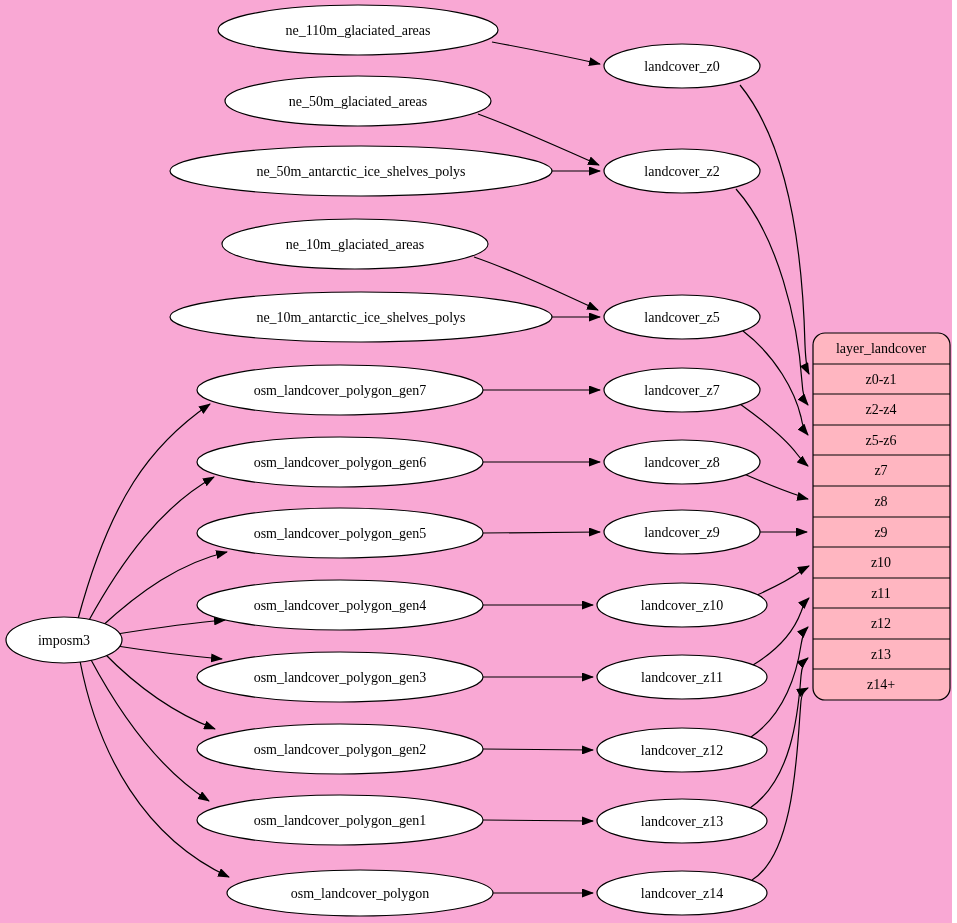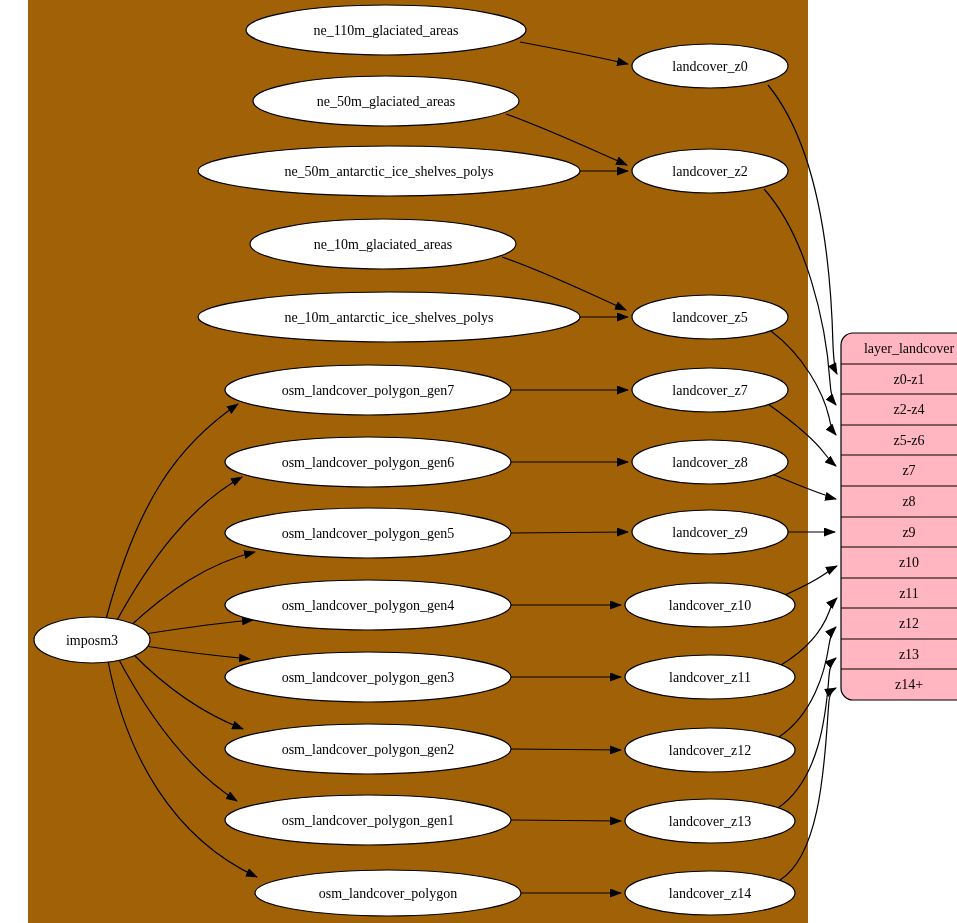--- a/index.html
+++ b/index.html
@@ -1,16 +1,16 @@
 <!DOCTYPE html>
 <html><head>
 <meta charset="utf-8">
 <style>
   html, body { margin: 0; padding: 0; background: #ffffff; }
-  .stage { width: 780px; height: 923px; position: relative; background: #a16207; margin-left: 28px; }
+  .stage { width: 952px; height: 923px; position: relative; background: #f9a8d4; }
   svg { display: block; }
   text {
     font-family: "Liberation Serif", "DejaVu Serif", serif;
     font-size: 14px;
     fill: #000000;
   }
   .node-label { text-anchor: middle; }
   ellipse { fill: #ffffff; stroke: #000000; stroke-width: 1.2; }
   .edge { fill: none; stroke: #000000; stroke-width: 1.2; }
   .rowline { stroke: #000000; stroke-width: 1.2; }

